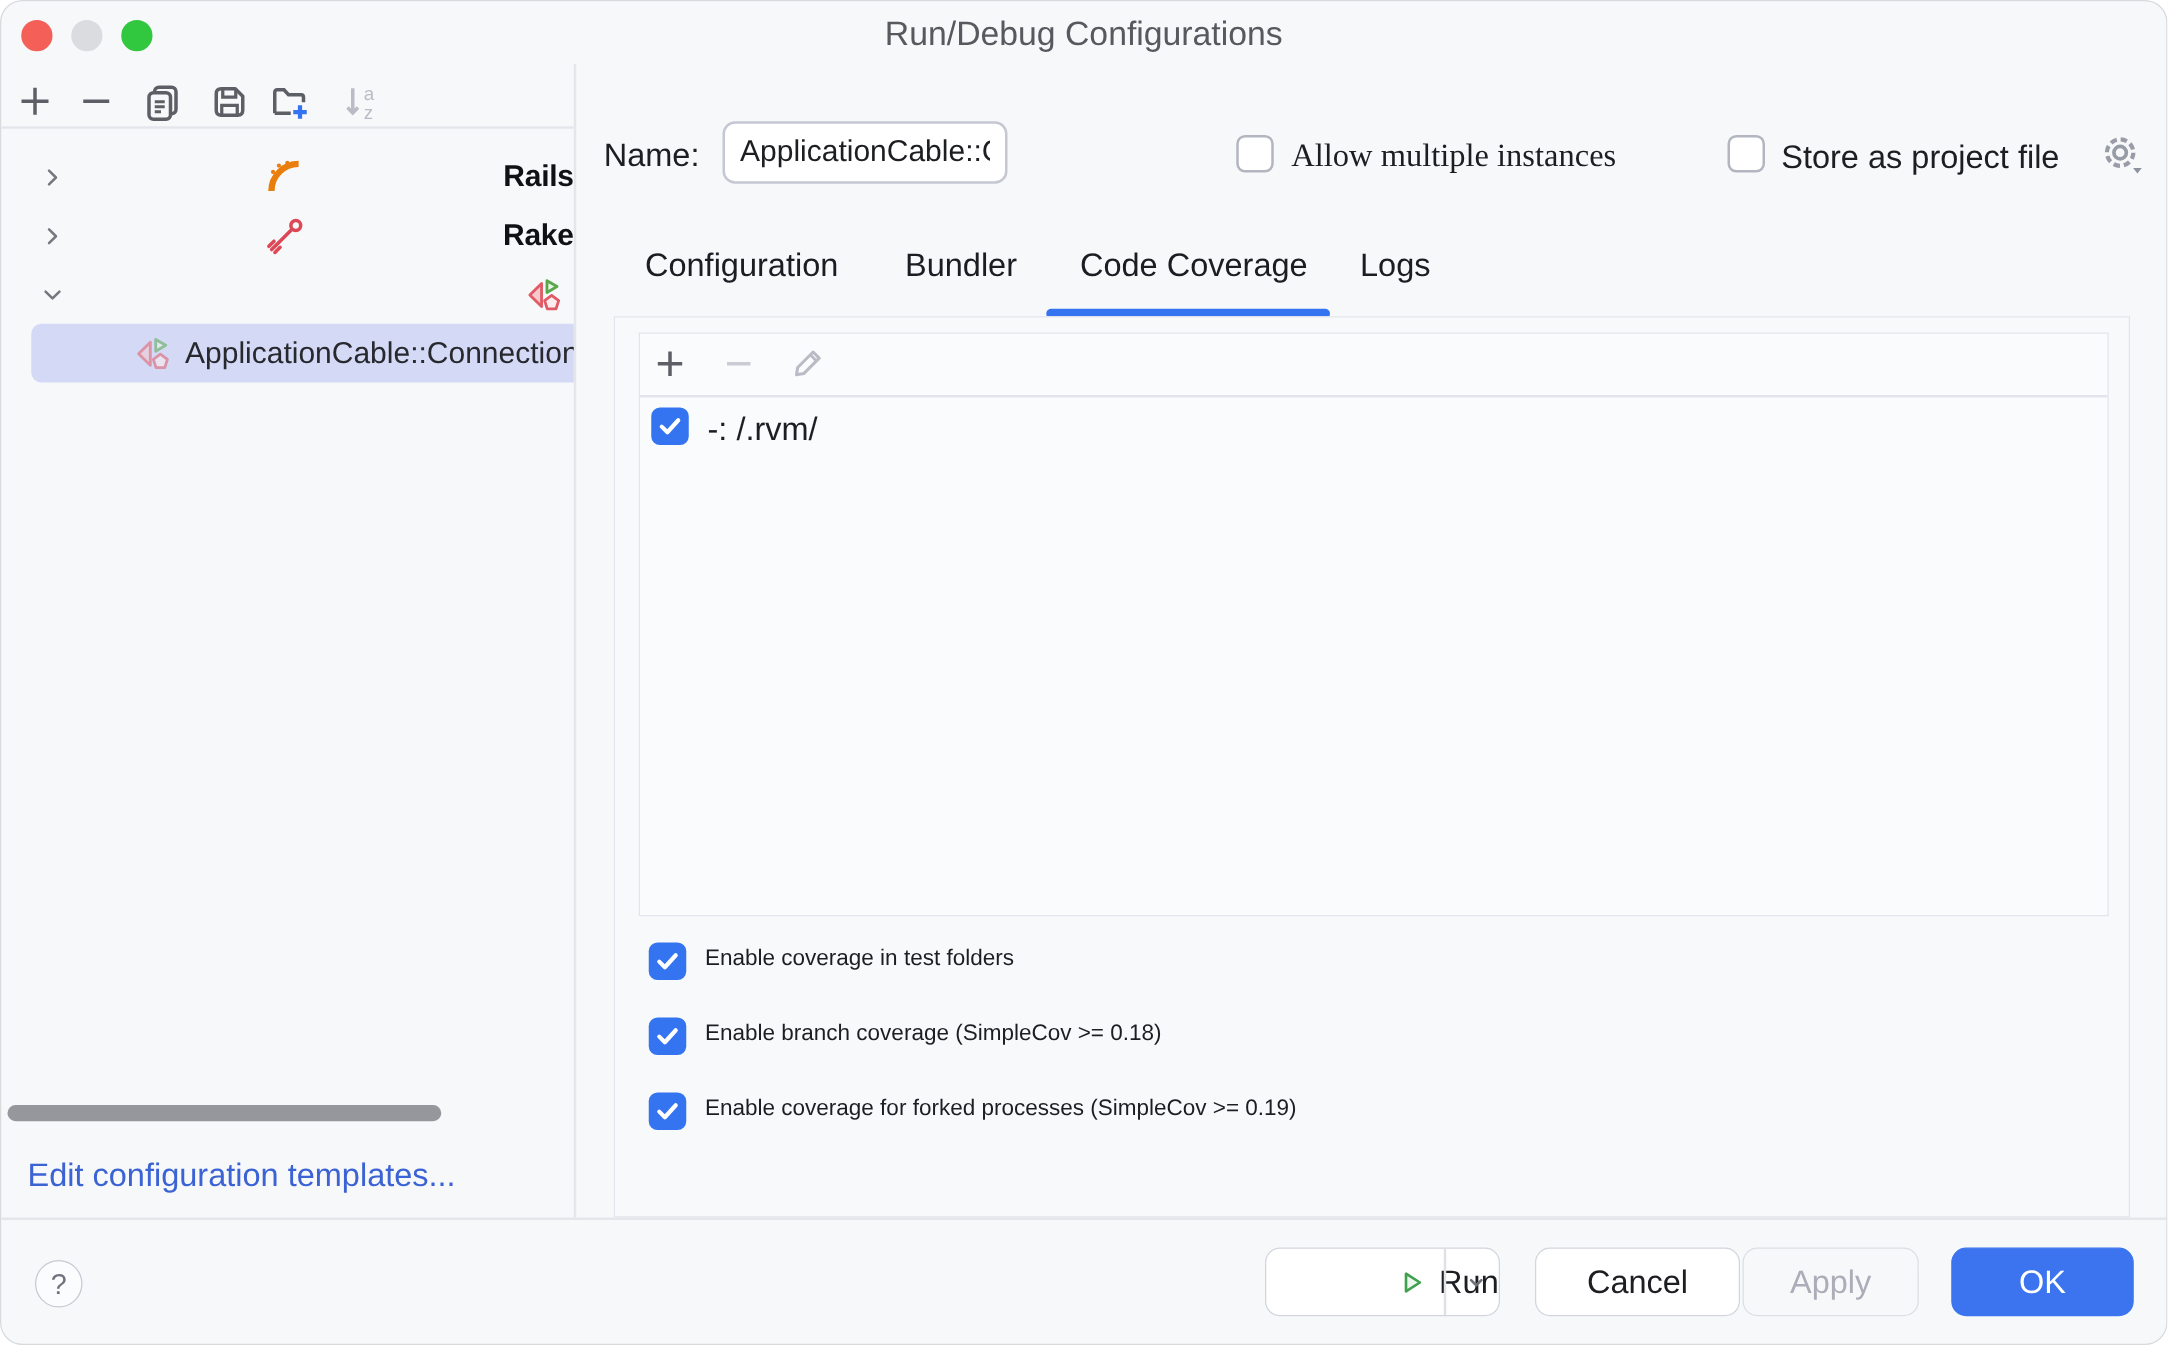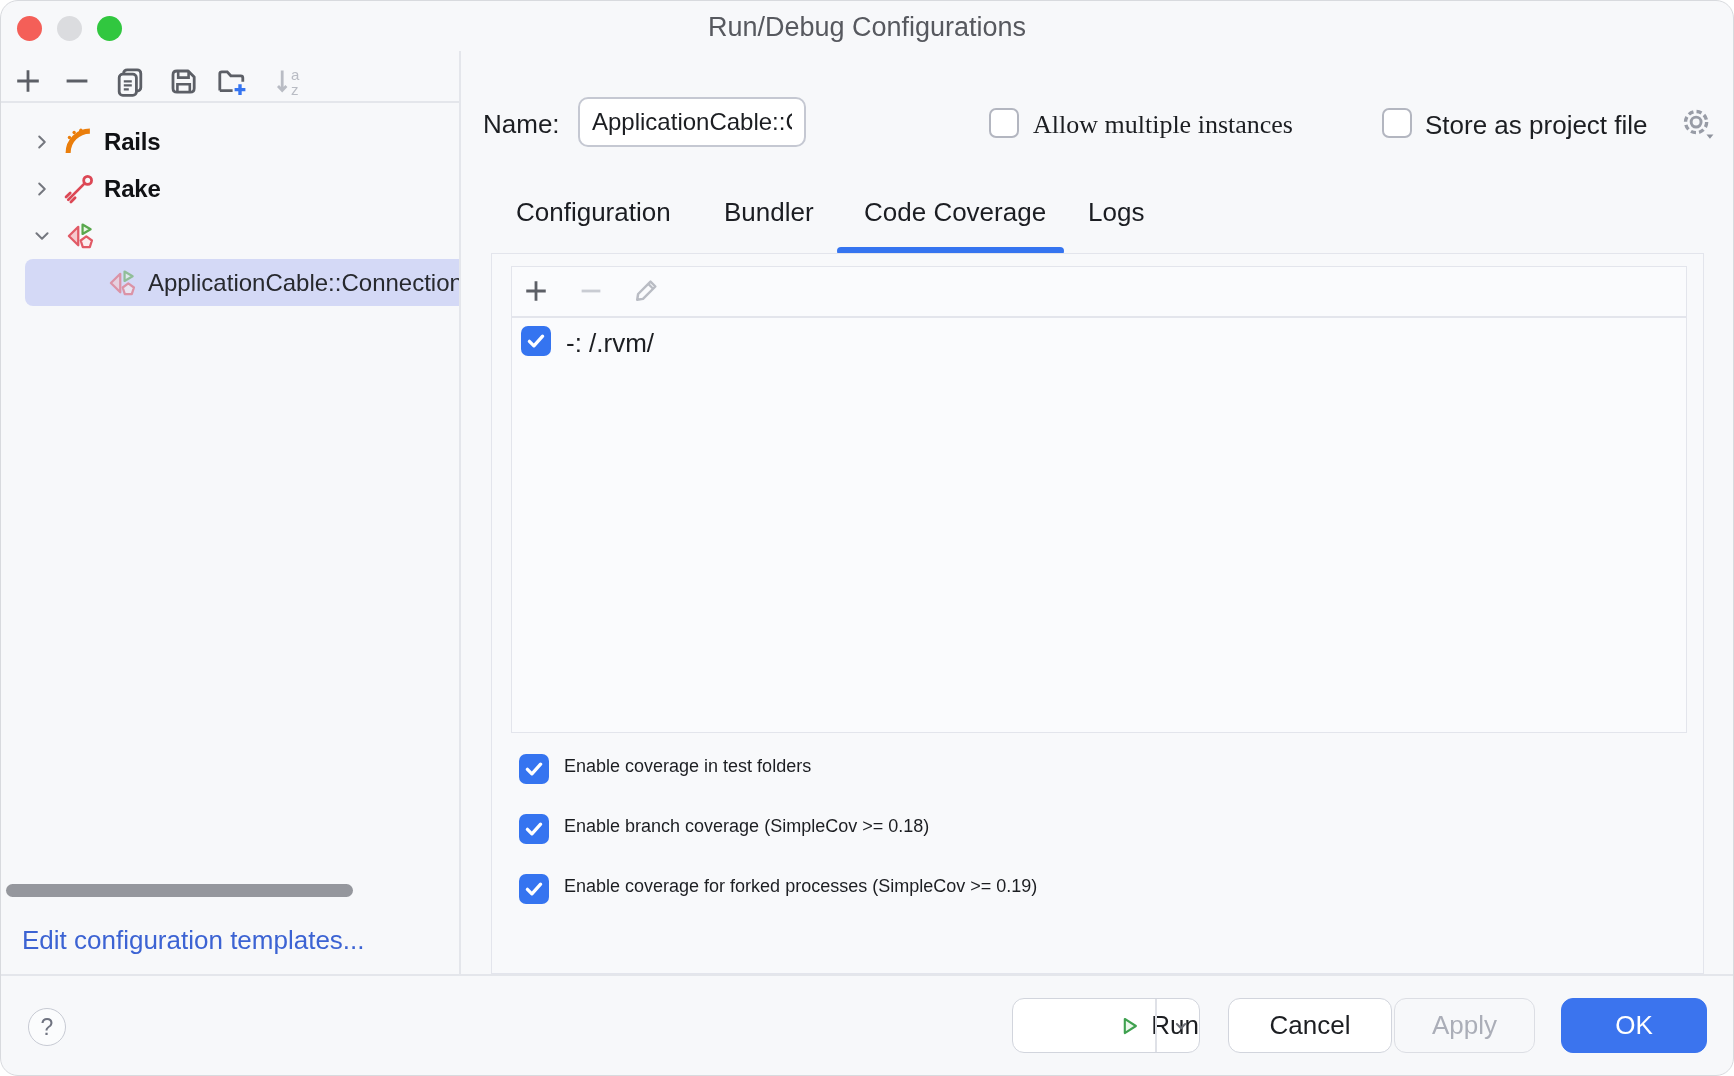--- a/index.html
+++ b/index.html
@@ -10,21 +10,21 @@
   #tl-close{left:16px;background:#f45f58;}
   #tl-min{left:56px;background:#dbdcdf;}
   #tl-zoom{left:96px;background:#31c73f;}
   #title{position:absolute;top:11px;left:0;right:0;text-align:center;font-weight:normal;font-size:27px;color:#57595f;}
   
   .tbi{position:absolute;top:64px;width:32px;height:32px;}
   #tb-add{left:11px}#tb-remove{left:60px}#tb-copy{left:113px}#tb-save{left:166px}#tb-folder{left:214px}#tb-sort{left:272px}
   #sb-sep{position:absolute;left:0;top:100px;width:458px;height:1.5px;background:#e4e6eb;}
   #sb-border{position:absolute;left:458px;top:50px;height:923px;width:1.5px;background:#e4e6eb;}
   .trow{position:absolute;left:0;width:458px;height:47px;display:flex;align-items:center;box-sizing:border-box;
-        padding-left:31px;overflow:hidden;white-space:nowrap;}
+        padding-left:31px;overflow:hidden;white-space:nowrap;justify-content:space-between;}
   .trow .chev{width:20px;height:20px;margin-right:12px;flex:0 0 auto;}
   .trow .ticon{width:30px;height:30px;margin-right:10px;flex:0 0 auto;}
   .trow .tlabel{font-weight:bold;font-size:24px;color:#101114;letter-spacing:-0.2px;}
   #row-rails{top:117px}#row-rake{top:164px}#row-test{top:211px}
   #row-child{top:258px;left:24px;width:434px;background:#d4d9f6;border-radius:8px 0 0 8px;padding-left:81px;}
   #row-child .ticon{margin-right:12px;opacity:.55;}
   #row-child .tlabel{font-weight:normal;color:#27292e;letter-spacing:0;}
   #hscroll{position:absolute;left:5px;top:883px;width:347px;height:13px;border-radius:7px;background:#95979d;}
   #tpl-link{position:absolute;left:21px;top:924px;font-size:26px;color:#3c63d3;cursor:pointer;}
   

